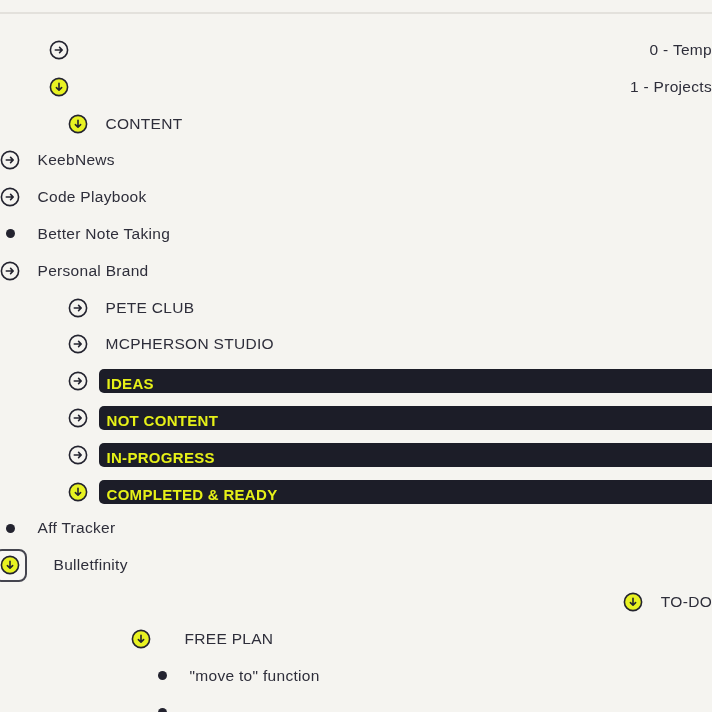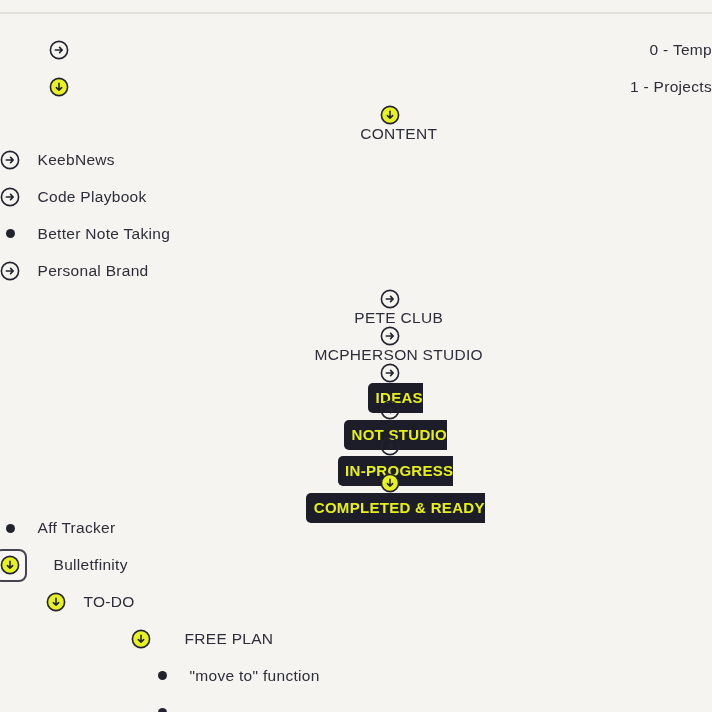--- a/index.html
+++ b/index.html
@@ -27,23 +27,23 @@
   }
   .outline {
     margin-top: 17.6px;
   }
   .row {
     display: flex;
     align-items: center;
     height: 36.8px;
   }
   .level-1 { padding-left: 49px; justify-content: space-between; }
-  .level-2 { padding-left: 68px; flex-direction: column; }
+  .level-2 { padding-left: 68px; }
   .level-3 { }
-  .level-4 { padding-left: 46px; }
+  .level-4 { padding-left: 46px; justify-content: flex-end; }
   .level-5 { padding-left: 131px; gap: 16px; }
   .level-6 { padding-left: 152px; }
   .icon {
     width: 20px; height: 20px;
     flex: 0 0 auto;
     display: flex; align-items: center; justify-content: center;
   }
   .icon svg { display: block; }
   .bullet::after {
     content: "";
@@ -55,21 +55,21 @@
     margin-left: 17.5px;
     font-size: 15.5px;
     font-weight: 500;
     letter-spacing: 0.3px;
     color: var(--ink-soft);
     white-space: nowrap;
   }
   .row.highlighted .label {
     flex: 1 1 auto;
     margin-left: 11px;
-    height: 30px;
+    height: 24px;
     line-height: 30px;
     padding-left: 7.5px;
     background: var(--bar);
     color: var(--yellow-text);
     border-radius: 5px 0 0 5px;
     font-weight: 700;
     font-size: 15px;
   }
   .row.focused .toggle {
     border: 2px solid var(--box-border);
@@ -185,21 +185,21 @@
     <span class="label">IDEAS</span>
   </div>
     <div class="row level-2 highlighted">
     <span class="icon toggle collapsed-toggle">
       <svg width="20" height="20" viewBox="0 0 20 20" fill="none">
         <circle cx="10" cy="10" r="8.6" stroke="var(--ink)" stroke-width="1.6" fill="none"></circle>
         <path d="M6.3 10h6.4M10.6 7.4l2.6 2.6-2.6 2.6" stroke="var(--ink)" stroke-width="1.6" fill="none" stroke-linecap="round" stroke-linejoin="round"></path>
       </svg>
     </span>
 
-    <span class="label">NOT STUDIO</span>
+    <span class="label">NOT CONTENT</span>
   </div>
     <div class="row level-2 highlighted">
     <span class="icon toggle collapsed-toggle">
       <svg width="20" height="20" viewBox="0 0 20 20" fill="none">
         <circle cx="10" cy="10" r="8.6" stroke="var(--ink)" stroke-width="1.6" fill="none"></circle>
         <path d="M6.3 10h6.4M10.6 7.4l2.6 2.6-2.6 2.6" stroke="var(--ink)" stroke-width="1.6" fill="none" stroke-linecap="round" stroke-linejoin="round"></path>
       </svg>
     </span>
 
     <span class="label">IN-PROGRESS</span>

